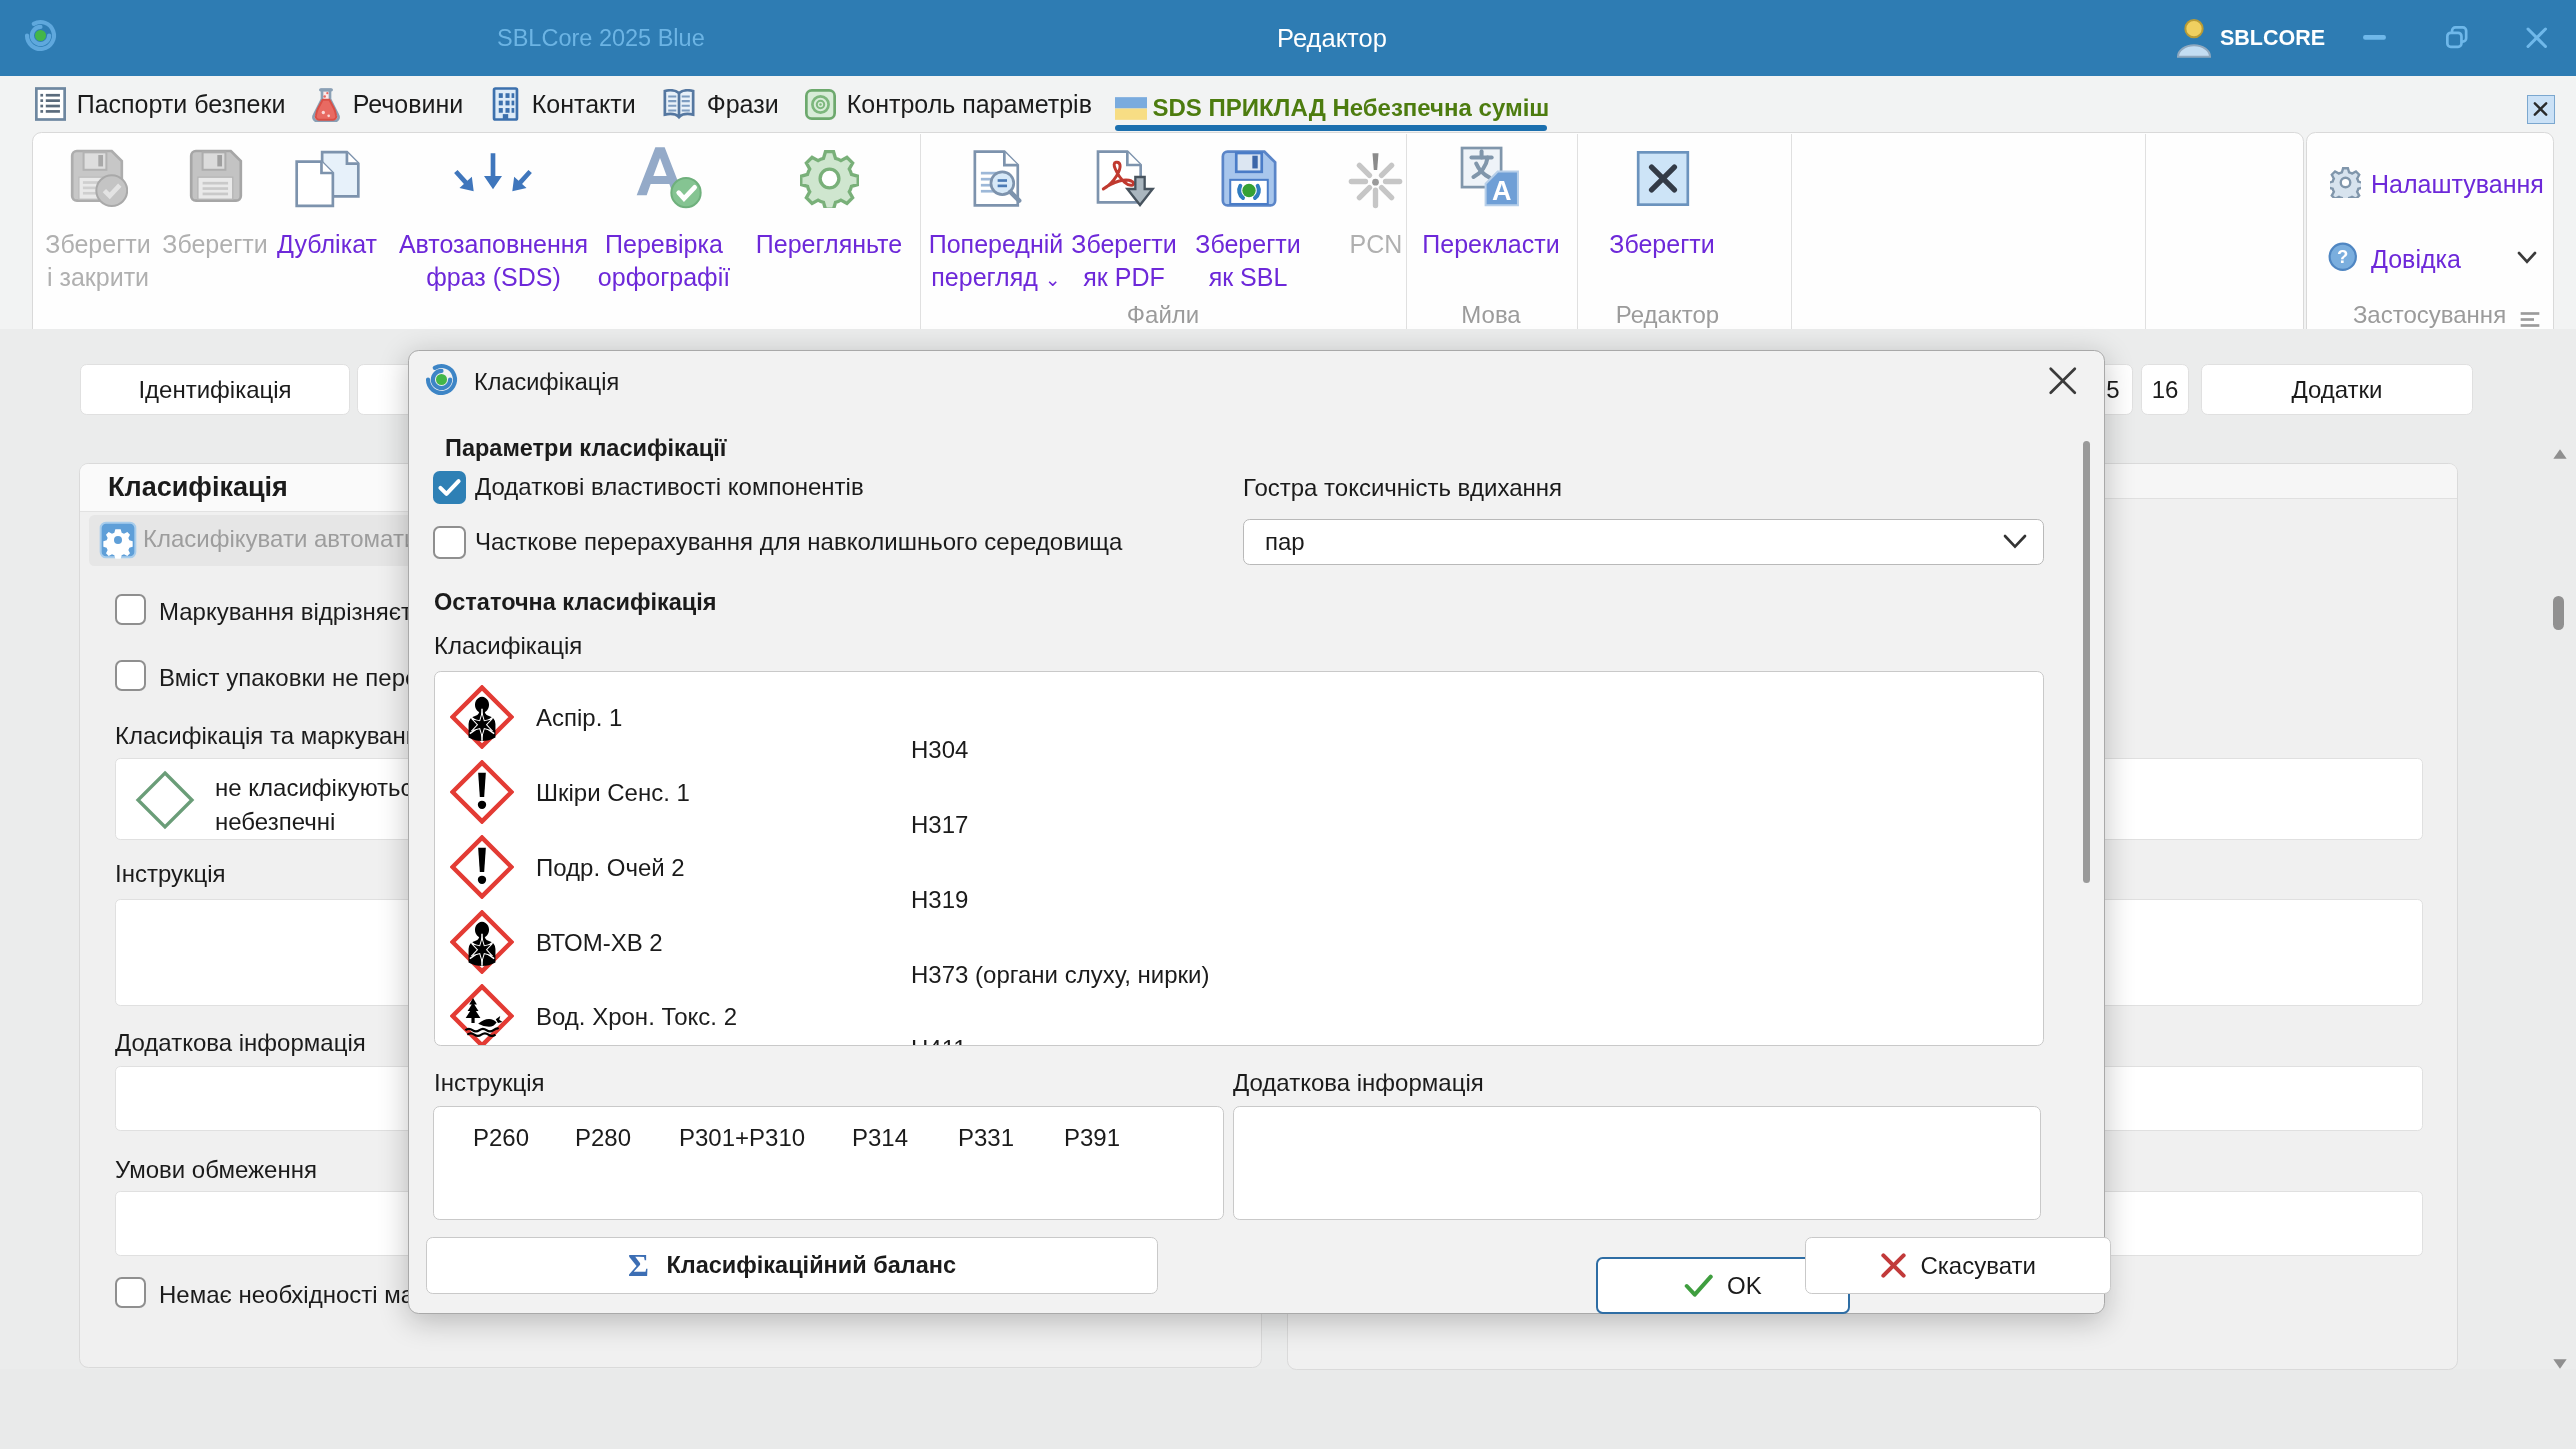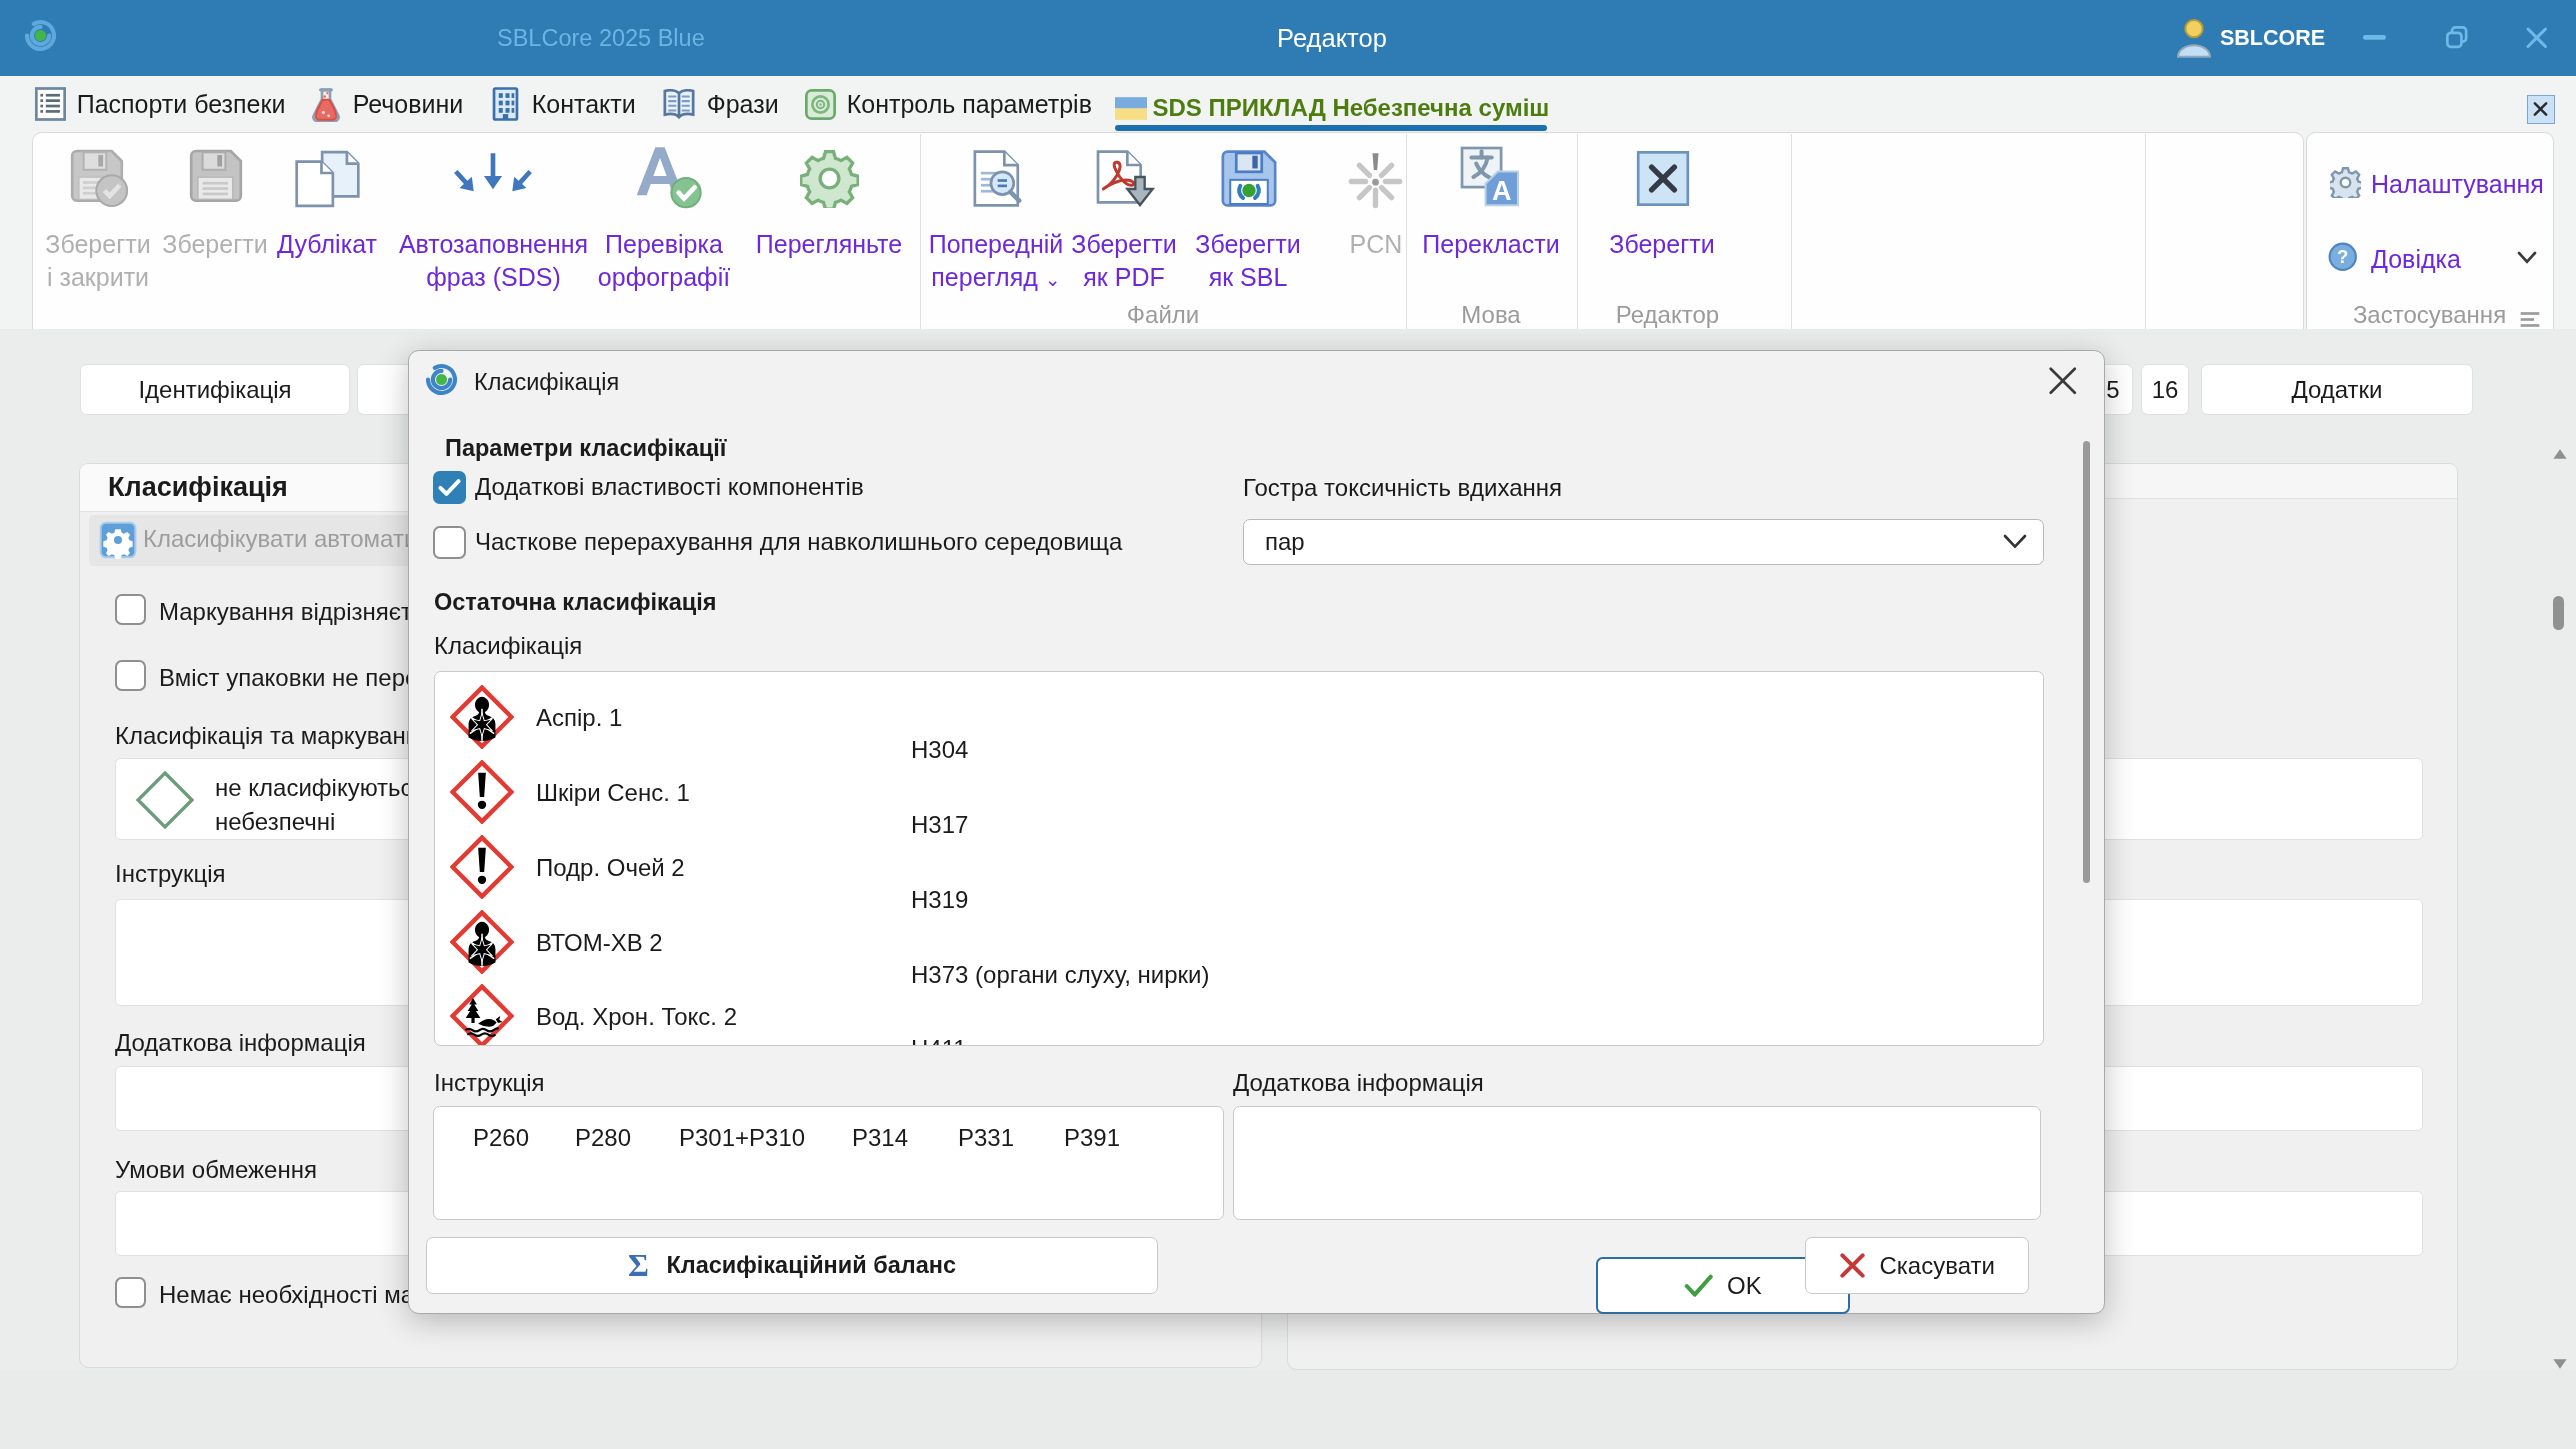--- a/index.html
+++ b/index.html
@@ -513,21 +513,21 @@
 <div class="dlabel" style="left:1233px; top:1069px; font-size:24px;">Додаткова інформація</div>
 <div class="pbox" style="left:1233px; top:1106px; width:808px; height:114px;"></div>
 
 <div class="btn" style="left:426px; width:732px;">
     <span style="color:#3c6eb4; font-size:32px; font-weight:bold; margin-right:17.5px; font-family:'Liberation Serif',serif;">Σ</span>
     <b style="font-size:23.5px;">Класифікаційний баланс</b>
   </div>
 <div class="btn" style="left:1596px; width:254px; border:2.7px solid #2e6da4;margin-top:20px;"><svg width="29.5" height="24" viewBox="0 0 44 36" style="margin-right:13.4px;">
       <path d="M4 18 L16 31 L40 4" fill="none" stroke="#3f9e3f" stroke-width="6" stroke-linecap="round" stroke-linejoin="round"></path>
     </svg>OK</div>
-<div class="btn" style="left:1805px; width:224px;"><svg width="27" height="27" viewBox="0 0 40 40" style="margin-right:13.4px;">
+<div class="btn" style="left:1805px; width:306px;"><svg width="27" height="27" viewBox="0 0 40 40" style="margin-right:13.4px;">
       <g stroke="#c23a3a" stroke-width="6" stroke-linecap="round">
         <path d="M5 5 L35 35"></path>
         <path d="M35 5 L5 35"></path>
       </g>
     </svg>Скасувати</div>
 
 <div class="abs" style="left:2083px; top:441px; width:7.4px; height:442px; background:#9a9a9a; border-radius:4px;"></div>
 
 
 </body></html>

